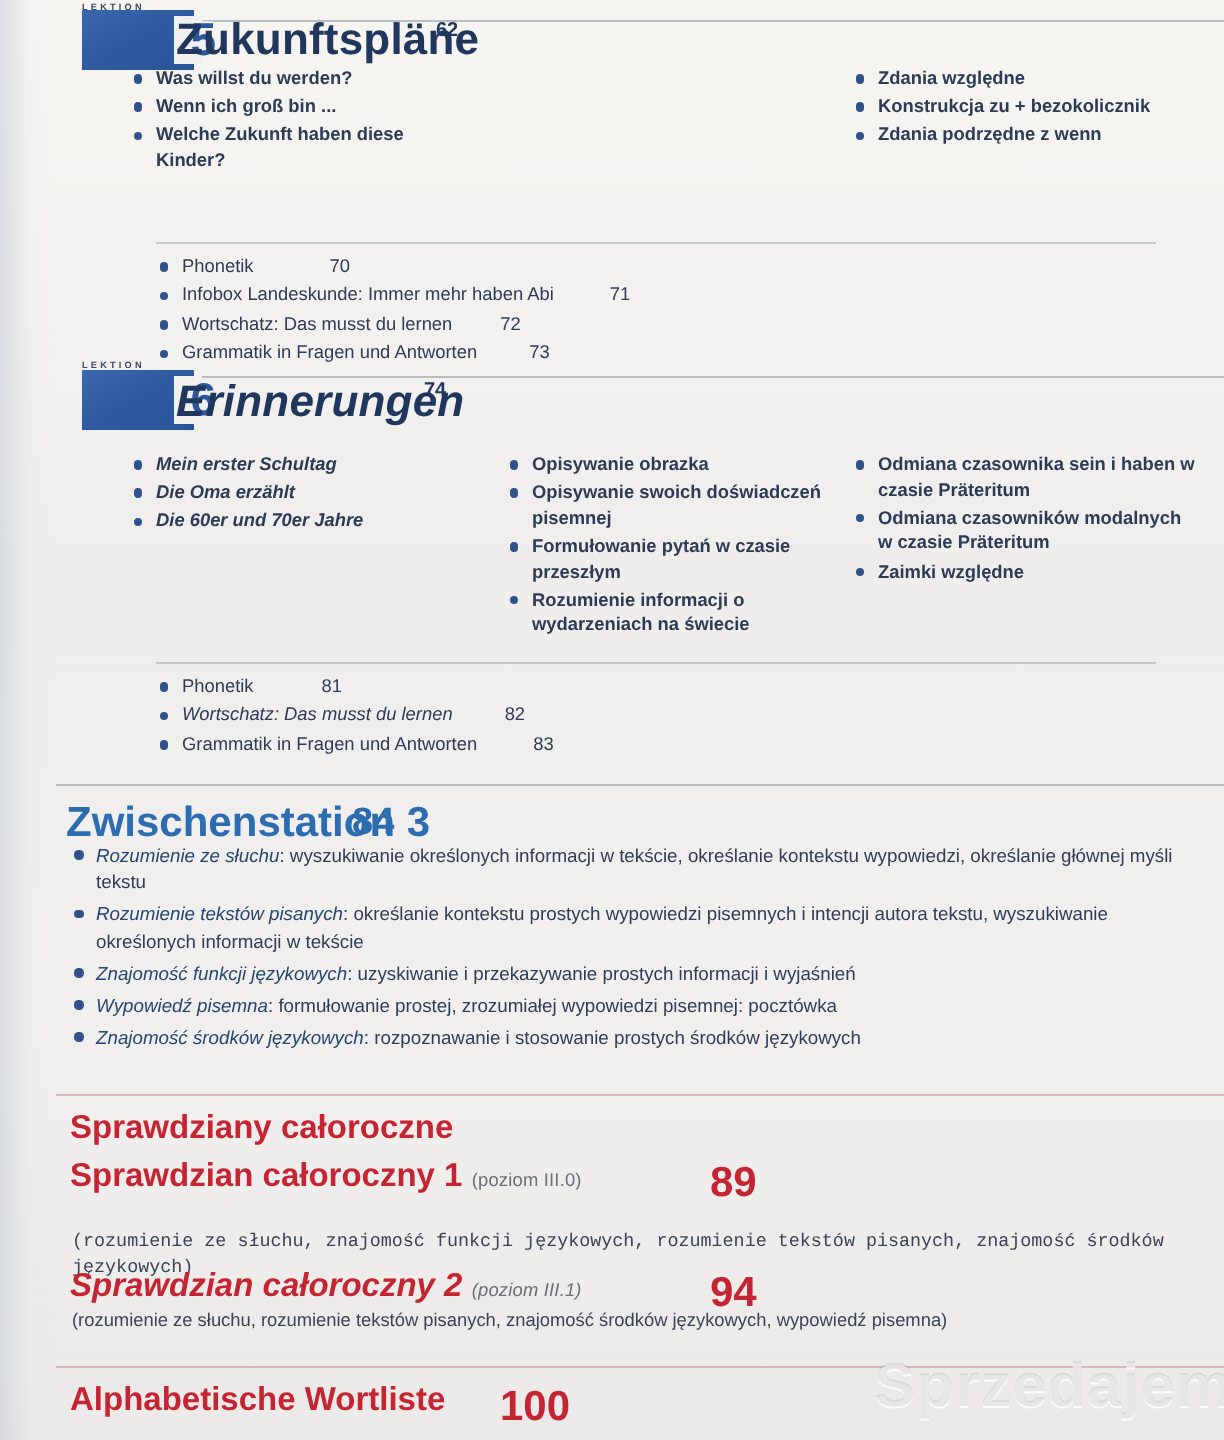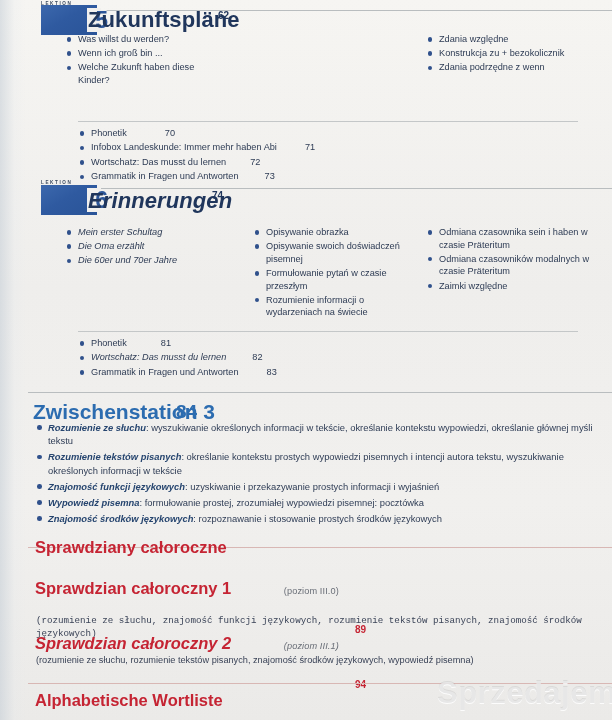--- a/index.html
+++ b/index.html
@@ -108,20 +108,21 @@
     padding: 0;
     list-style: none;
     font-size: 9.2px;
     line-height: 12.6px;
     color: #2d3b54;
   }
   ul.cols li {
     position: relative;
     padding-left: 11px;
     margin-bottom: 1.6px;
+    font-weight: bold;
   }
   ul.cols li::before {
     content: "";
     position: absolute;
     left: 0;
     top: 4.2px;
     width: 4.4px;
     height: 4.4px;
     border-radius: 50%;
     background: #30518c;
@@ -188,21 +189,21 @@
     content: "";
     position: absolute;
     left: 1px;
     top: 4.4px;
     width: 4.6px;
     height: 4.6px;
     border-radius: 50%;
     background: #30518c;
   }
   ul.zwlist b {
-    font-weight: bold;
+    font-weight: normal;
     font-style: italic;
     color: #26456f;
   }
 
   
   h2.red-head {
     position: absolute;
     margin: 0;
     font-size: 16.5px;
     font-weight: bold;
@@ -214,28 +215,26 @@
     font-size: 16.5px;
     font-weight: bold;
     color: #c52433;
     white-space: nowrap;
   }
   h3.red-sub .level {
     font-size: 9.2px;
     font-weight: normal;
     color: #6a6f78;
     letter-spacing: .1px;
-    margin-left: 48px;
   }
   .red-page {
     position: absolute;
-    font-size: 10px;
+    font-size: 21px;
     font-weight: bold;
     color: #c52433;
-    margin-top: 44px;
   }
   .red-desc {
     position: absolute;
     font-size: 9.2px;
     line-height: 12.8px;
     color: #3a4357;
   }
 
   
   .watermark {
@@ -332,21 +331,21 @@
   <ul class="zwlist" style="left:36px; top:421px; width:565px;">
     <li><b>Rozumienie ze słuchu</b><span>: wyszukiwanie określonych informacji w tekście, określanie kontekstu wypowiedzi, określanie głównej myśli tekstu</span></li>
     <li><b>Rozumienie tekstów pisanych</b><span>: określanie kontekstu prostych wypowiedzi pisemnych i intencji autora tekstu, wyszukiwanie określonych informacji w tekście</span></li>
     <li><b>Znajomość funkcji językowych</b><span>: uzyskiwanie i przekazywanie prostych informacji i wyjaśnień</span></li>
     <li><b>Wypowiedź pisemna</b><span>: formułowanie prostej, zrozumiałej wypowiedzi pisemnej: pocztówka</span></li>
     <li><b>Znajomość środków językowych</b><span>: rozpoznawanie i stosowanie prostych środków językowych</span></li>
   </ul>
 
   <div class="rule red" style="left:28px; top:547px; width:584px;"></div>
 
-  <h2 class="red-head" style="left:35px; top:538px;text-align:right;">Sprawdziany całoroczne</h2>
+  <h2 class="red-head" style="left:35px; top:555px;text-align:right;">Sprawdziany całoroczne</h2>
 
   <h3 class="red-sub" style="left:35px; top:579px;"><span>Sprawdzian całoroczny 1</span> <span class="level">(poziom III.0)</span></h3>
   <div class="red-page" style="left:355px; top:580px;">89</div>
   <div class="red-desc" style="left:36px; top:615px; width:562px;font-family:Liberation Mono, monospace;">(rozumienie ze słuchu, znajomość funkcji językowych, rozumienie tekstów pisanych, znajomość środków językowych)</div>
 
   <h3 class="red-sub" style="left:35px; top:634px;font-style:italic;"><span>Sprawdzian całoroczny 2</span> <span class="level">(poziom III.1)</span></h3>
   <div class="red-page" style="left:355px; top:635px;">94</div>
   <div class="red-desc" style="left:36px; top:654px; width:572px;">(rozumienie ze słuchu, rozumienie tekstów pisanych, znajomość środków językowych, wypowiedź pisemna)</div>
 
   <div class="rule red" style="left:28px; top:683px; width:584px;"></div>

